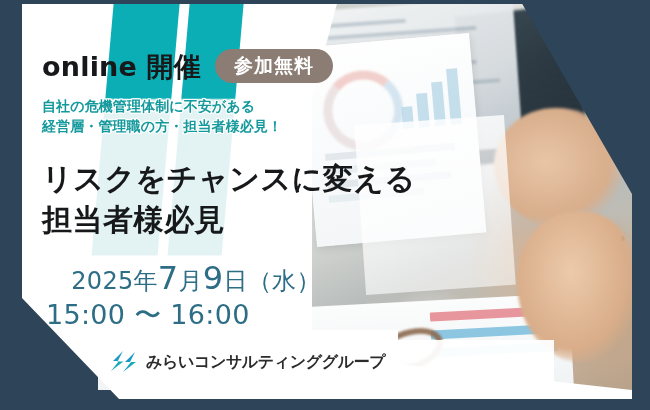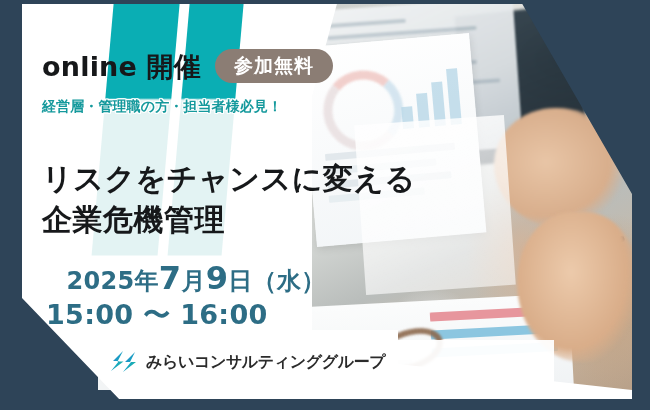--- a/index.html
+++ b/index.html
@@ -304,21 +304,21 @@
     letter-spacing: .5px;
     white-space: nowrap;
   }
   .headline div { margin: 0; }
 
   .datetime {
     position: absolute;
     left: 34px; top: 258px;
     width: 300px;
     color: #2d6d85;
-    font-weight: 700;
+    font-weight: 400;
     letter-spacing: .3px;
   }
   .date-line {
     font-size: 24px;
     line-height: 1.25;
     text-align: center;
     white-space: nowrap;
   }
   .date-line .big { font-size: 32px; }
   .time-line {
@@ -422,26 +422,27 @@
   <div class="navy-bottom"></div>
 
   <div class="content">
 
     <div class="row-online">
       <span class="online-text">online 開催</span>
       <span class="badge-free">参加無料</span>
     </div>
 
     <div class="lead">
+      <div>自社の危機管理体制に不安がある</div>
       <div>経営層・管理職の方・担当者様必見！</div>
     </div>
 
     <div class="headline">
       <div>リスクをチャンスに変える</div>
-      <div>企業危機管理</div>
+      <div>担当者様必見</div>
     </div>
 
     <div class="datetime">
       <div class="date-line"><span>2025年</span><span class="big">7</span><span>月</span><span class="big">9</span><span>日</span><span>（水）</span></div>
       <div class="time-line">15:00 〜 16:00</div>
     </div>
 
   </div>
 
   <div class="logo-plate"></div>

